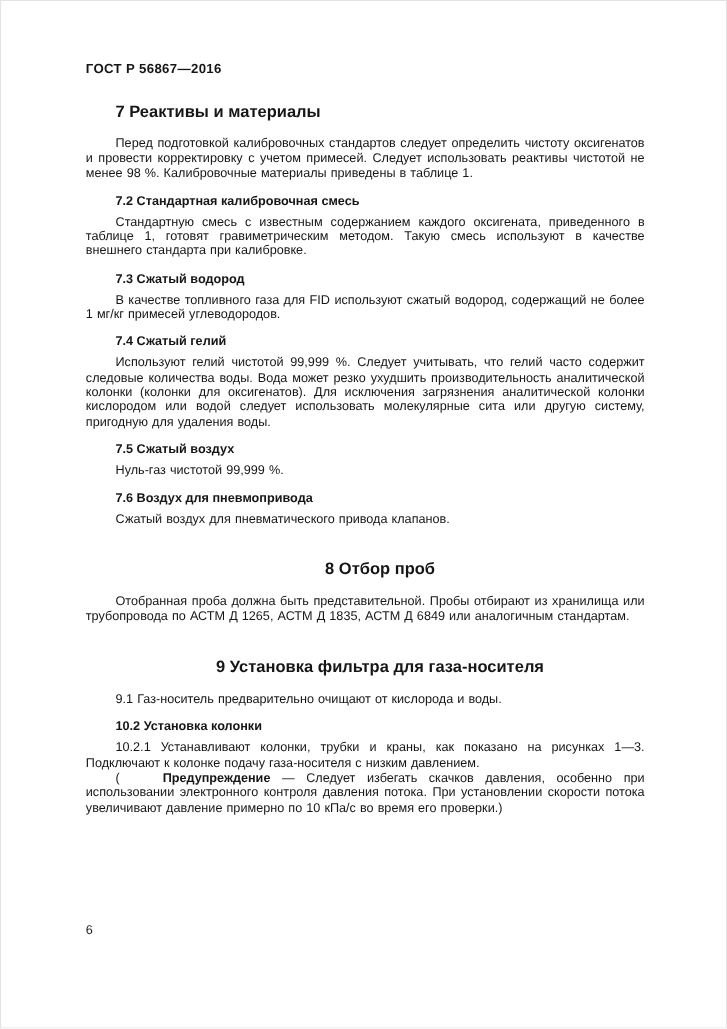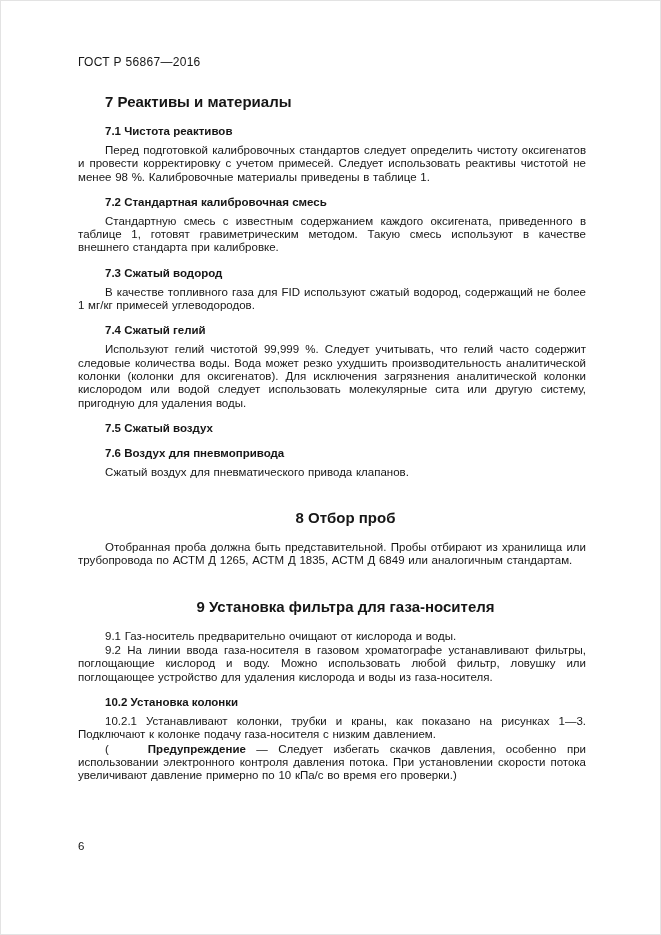--- a/index.html
+++ b/index.html
@@ -19,21 +19,21 @@
     overflow: hidden;
   }
   .content {
     position: absolute;
     top: 55px;
     left: 78px;
     width: 508px;
   }
   .doc-header {
     font-size: 12px;
-    font-weight: normal;
+    font-weight: bold;
     line-height: 14px;
     letter-spacing: 0.3px;
     margin: 0 0 0 0;
   }
   .sec-title {
     font-size: 15px;
     font-weight: bold;
     line-height: 18px;
     margin: 24px 0 14px 0;
     padding-left: 27px;
@@ -68,38 +68,37 @@
 </style>
 </head>
 <body>
 
 <div class="page">
   <div class="content">
 
     <div class="doc-header">ГОСТ Р 56867—2016</div>
 
     <h1 class="sec-title">7 Реактивы и материалы</h1>
-    <h2 class="sub">7.1 Чистота реактивов</h2>
     <p class="para">Перед подготовкой калибровочных стандартов следует определить чистоту оксигенатов и провести корректировку с учетом примесей. Следует использовать реактивы чистотой не менее 98 %. Калибровочные материалы приведены в таблице 1.</p>
     <h2 class="sub">7.2 Стандартная калибровочная смесь</h2>
     <p class="para">Стандартную смесь с известным содержанием каждого оксигената, приведенного в таблице 1, готовят гравиметрическим методом. Такую смесь используют в качестве внешнего стандарта при калибровке.</p>
     <h2 class="sub">7.3 Сжатый водород</h2>
     <p class="para">В качестве топливного газа для FID используют сжатый водород, содержащий не более 1 мг/кг примесей углеводородов.</p>
     <h2 class="sub">7.4 Сжатый гелий</h2>
     <p class="para">Используют гелий чистотой 99,999 %. Следует учитывать, что гелий часто содержит следовые количества воды. Вода может резко ухудшить производительность аналитической колонки (колонки для оксигенатов). Для исключения загрязнения аналитической колонки кислородом или водой следует использовать молекулярные сита или другую систему, пригодную для удаления воды.</p>
     <h2 class="sub">7.5 Сжатый воздух</h2>
+    <p class="para">Нуль-газ чистотой 99,999 %.</p>
     <h2 class="sub">7.6 Воздух для пневмопривода</h2>
     <p class="para">Сжатый воздух для пневматического привода клапанов.</p>
 
     <h1 class="sec-title big-gap">8 Отбор проб</h1>
     <p class="para">Отобранная проба должна быть представительной. Пробы отбирают из хранилища или трубопровода по АСТМ Д 1265, АСТМ Д 1835, АСТМ Д 6849 или аналогичным стандартам.</p>
 
     <h1 class="sec-title big-gap">9 Установка фильтра для газа-носителя</h1>
     <p class="para">9.1 Газ-носитель предварительно очищают от кислорода и воды.</p>
-    <p class="para">9.2 На линии ввода газа-носителя в газовом хроматографе устанавливают фильтры, поглощающие кислород и воду. Можно использовать любой фильтр, ловушку или поглощающее устройство для удаления кислорода и воды из газа-носителя.</p>
 
     <h2 class="sub">10.2 Установка колонки</h2>
     <p class="para">10.2.1 Устанавливают колонки, трубки и краны, как показано на рисунках 1—3. Подключают к колонке подачу газа-носителя с низким давлением.</p>
     <p class="para"><span>(</span><span class="b">Предупреждение</span><span> — Следует избегать скачков давления, особенно при использовании электронного контроля давления потока. При установлении скорости потока увеличивают давление примерно по 10 кПа/с во время его проверки.)</span></p>
 
   </div>
 
   <div class="page-number">6</div>
 </div>
 

